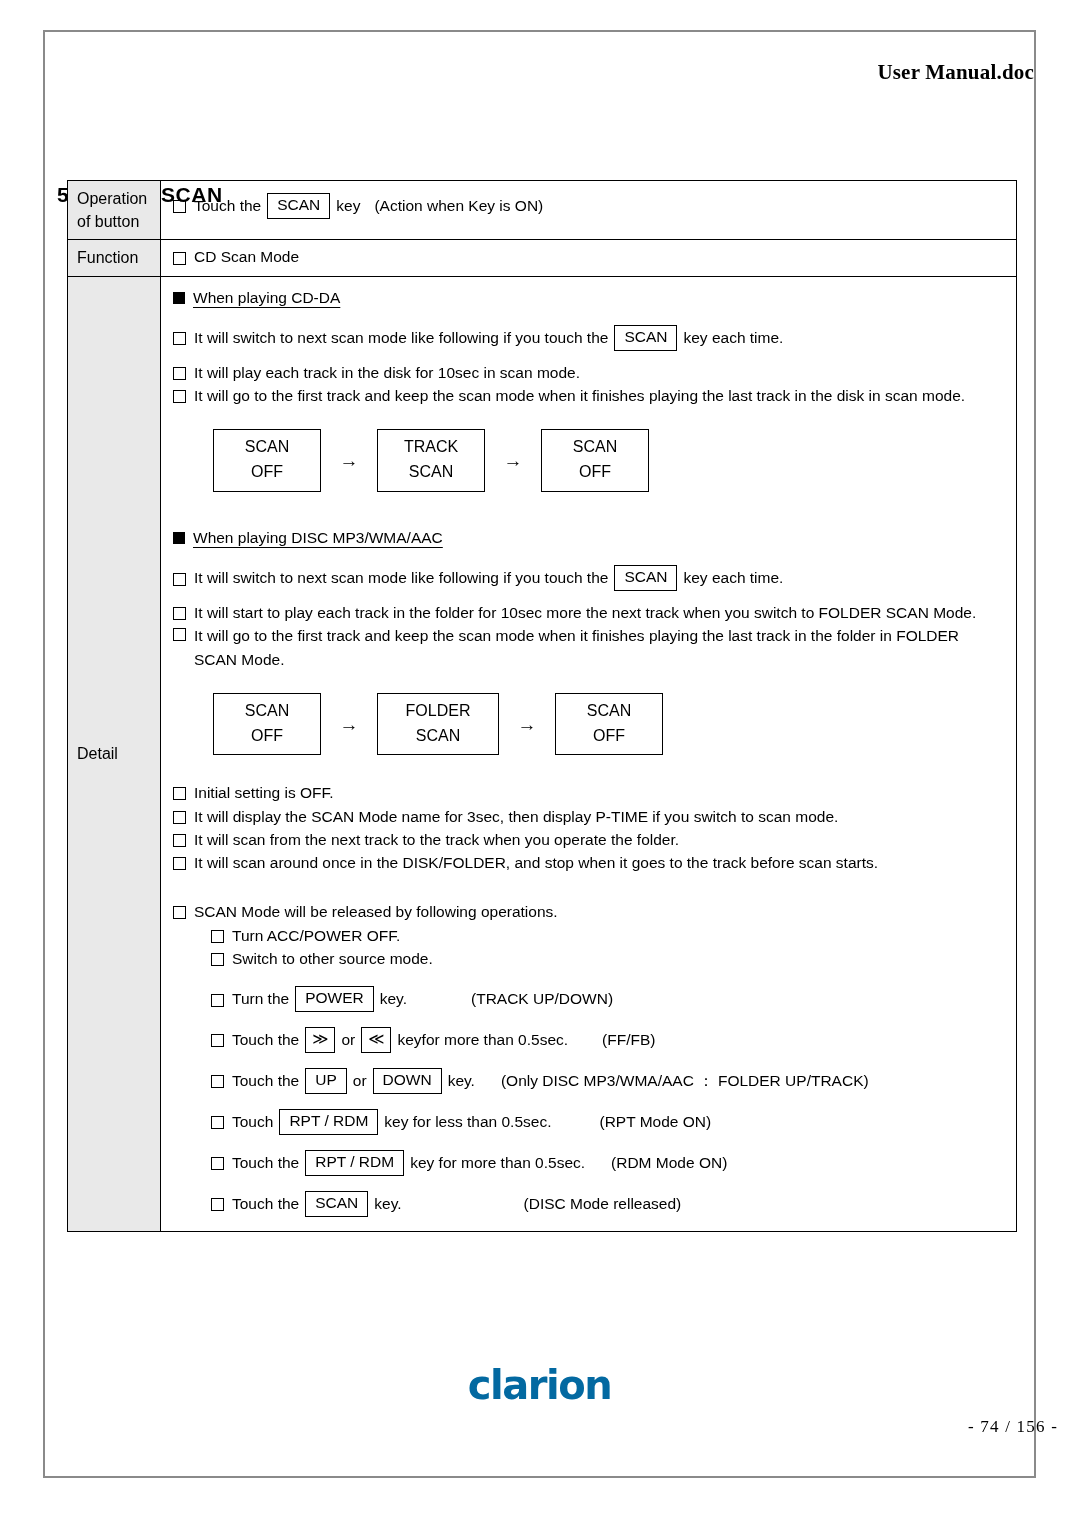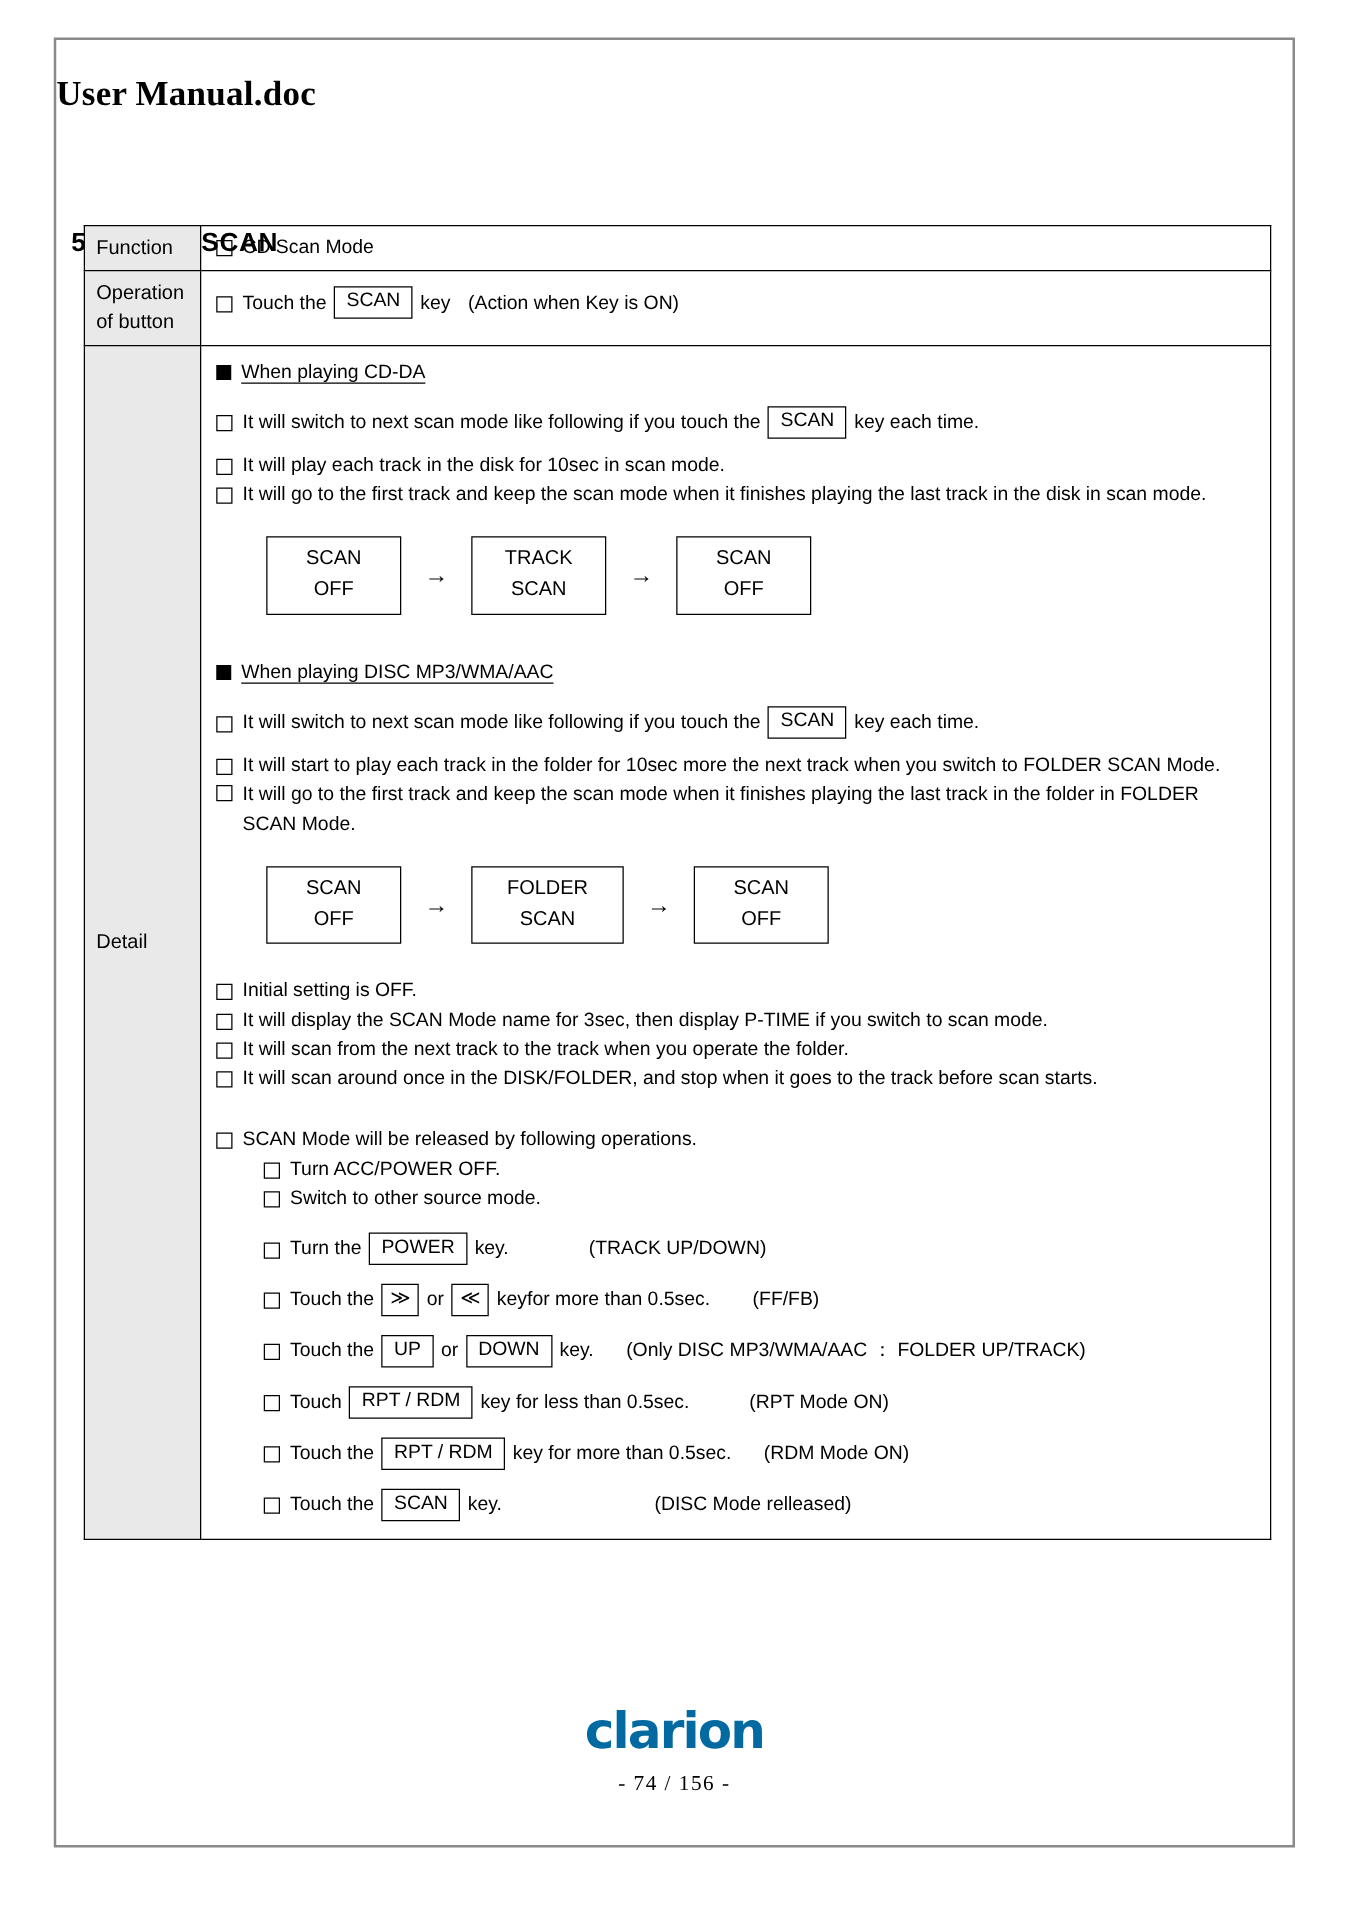--- a/index.html
+++ b/index.html
@@ -11,23 +11,23 @@
   }
   .page{
     position:absolute;left:43px;top:30px;
     width:993px;height:1448px;
     border:2px solid #8a8a8a;
     box-sizing:border-box;
     background:#fff;
   }
   .hdr{
     position:absolute;left:0;top:28px;width:100%;
-    text-align:left;
+    text-align:right;
     font-family:"Liberation Serif","DejaVu Serif",serif;
-    font-weight:bold;font-size:28px;
+    font-weight:bold;font-size:21px;
     letter-spacing:.2px;
   }
   .sec-title{
     position:absolute;left:12px;top:110px;
     font-weight:bold;font-size:21px;
     letter-spacing:.5px;
     display:flex;align-items:center;gap:0px;
     white-space:nowrap;
     margin-top:41px;
   }
@@ -131,24 +131,25 @@
     position:absolute;left:0;top:1330px;width:100%;
     text-align:center;
     font-family:"DejaVu Sans",sans-serif;
     font-weight:bold;
     font-size:40px;
     letter-spacing:-1.5px;
     color:#0369a1;
   }
   .pageno{
     position:absolute;left:0;top:1385px;width:100%;
-    text-align:center;
+    text-align:right;
     font-family:"Liberation Serif","DejaVu Serif",serif;
     font-size:17px;
     letter-spacing:1.2px;
+    padding-left:24px;
   }
 </style>
 </head>
 <body>
 
 <div class="page">
 
   <div class="hdr">User Manual.doc</div>
 
   <div class="sec-title">
@@ -158,46 +159,46 @@
   </div>
 
   <table class="tbl">
     <colgroup>
         <col style="width:93px">
         <col>
       </colgroup>
 
     <tbody>
         <tr>
-      <td class="lab">Function</td>
-      <td class="cell">
-        <div class="line">
-          <span class="cb"></span>
-          <span>CD Scan Mode</span>
-        </div>
-      </td>
-    </tr>
-
-    <tr>
       <td class="lab">
         <div>Operation</div>
         <div>of button</div>
       </td>
       <td class="cell" style="padding-top:12px !important;padding-bottom:12px !important;">
         <div class="line">
           <span class="cb"></span>
           <span>Touch the</span>
           <span class="key">SCAN</span>
           <span>key</span>
           <span style="margin-left:14px">(Action when Key is ON)</span>
         </div>
       </td>
     </tr>
 
     <tr>
+      <td class="lab">Function</td>
+      <td class="cell">
+        <div class="line">
+          <span class="cb"></span>
+          <span>CD Scan Mode</span>
+        </div>
+      </td>
+    </tr>
+
+    <tr>
       <td class="lab mid">Detail</td>
       <td class="cell" style="padding-top:9px !important;padding-bottom:14px !important;margin-top:29px;">
 
         <div class="line">
           <span class="cbf"></span>
           <span class="under">When playing CD-DA</span>
         </div>
         <div class="gap-m"></div>
 
         <div class="line">

